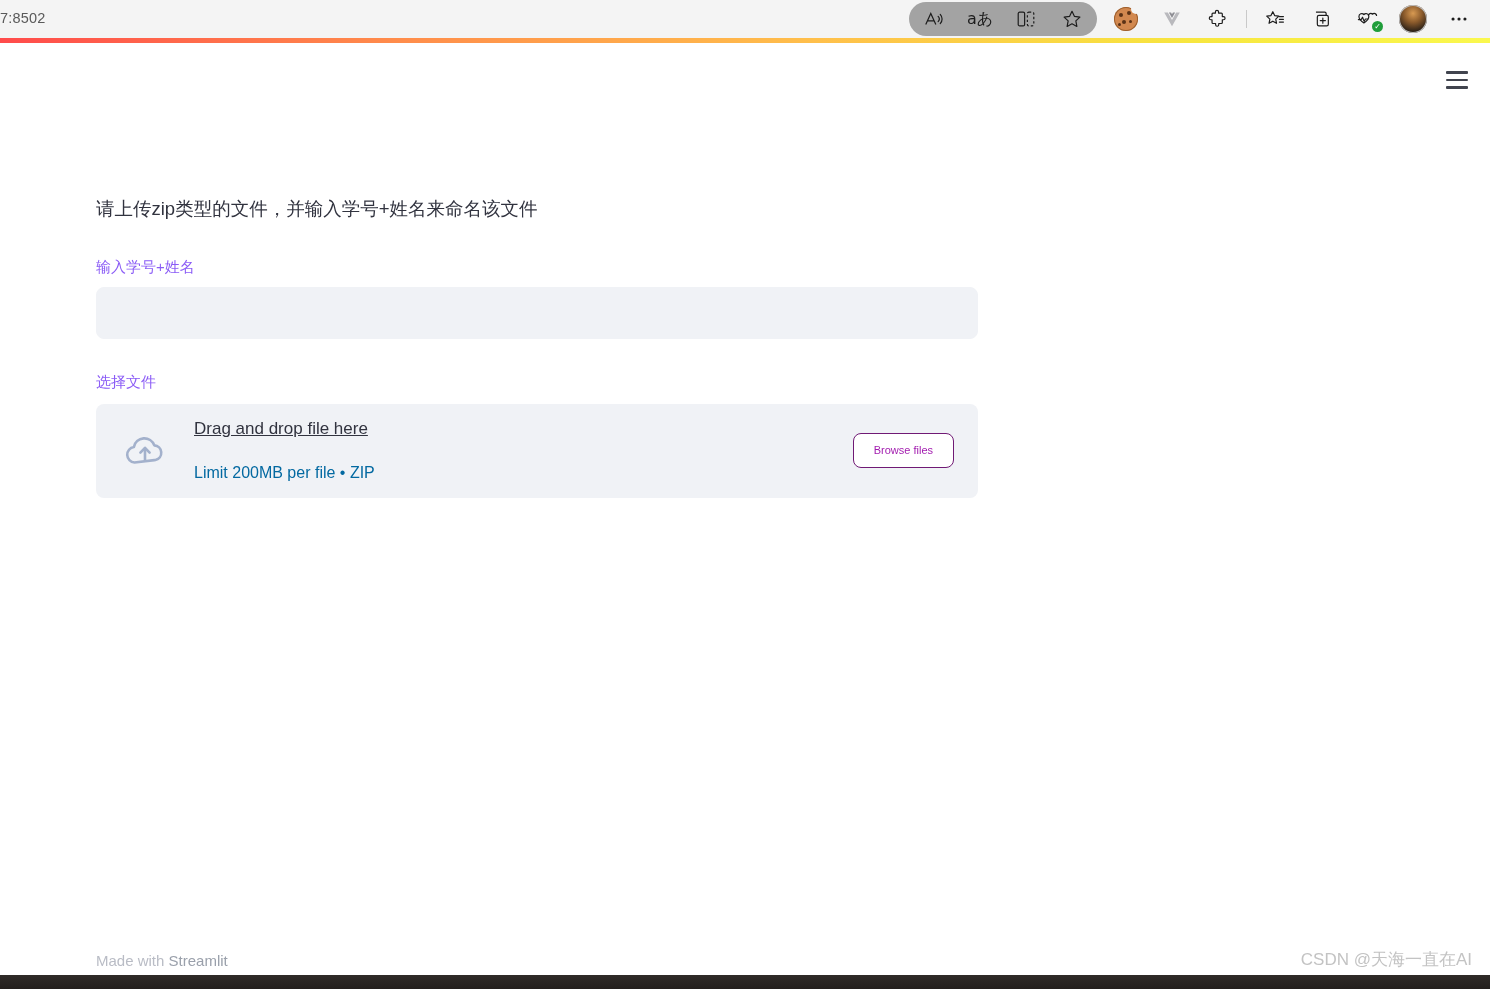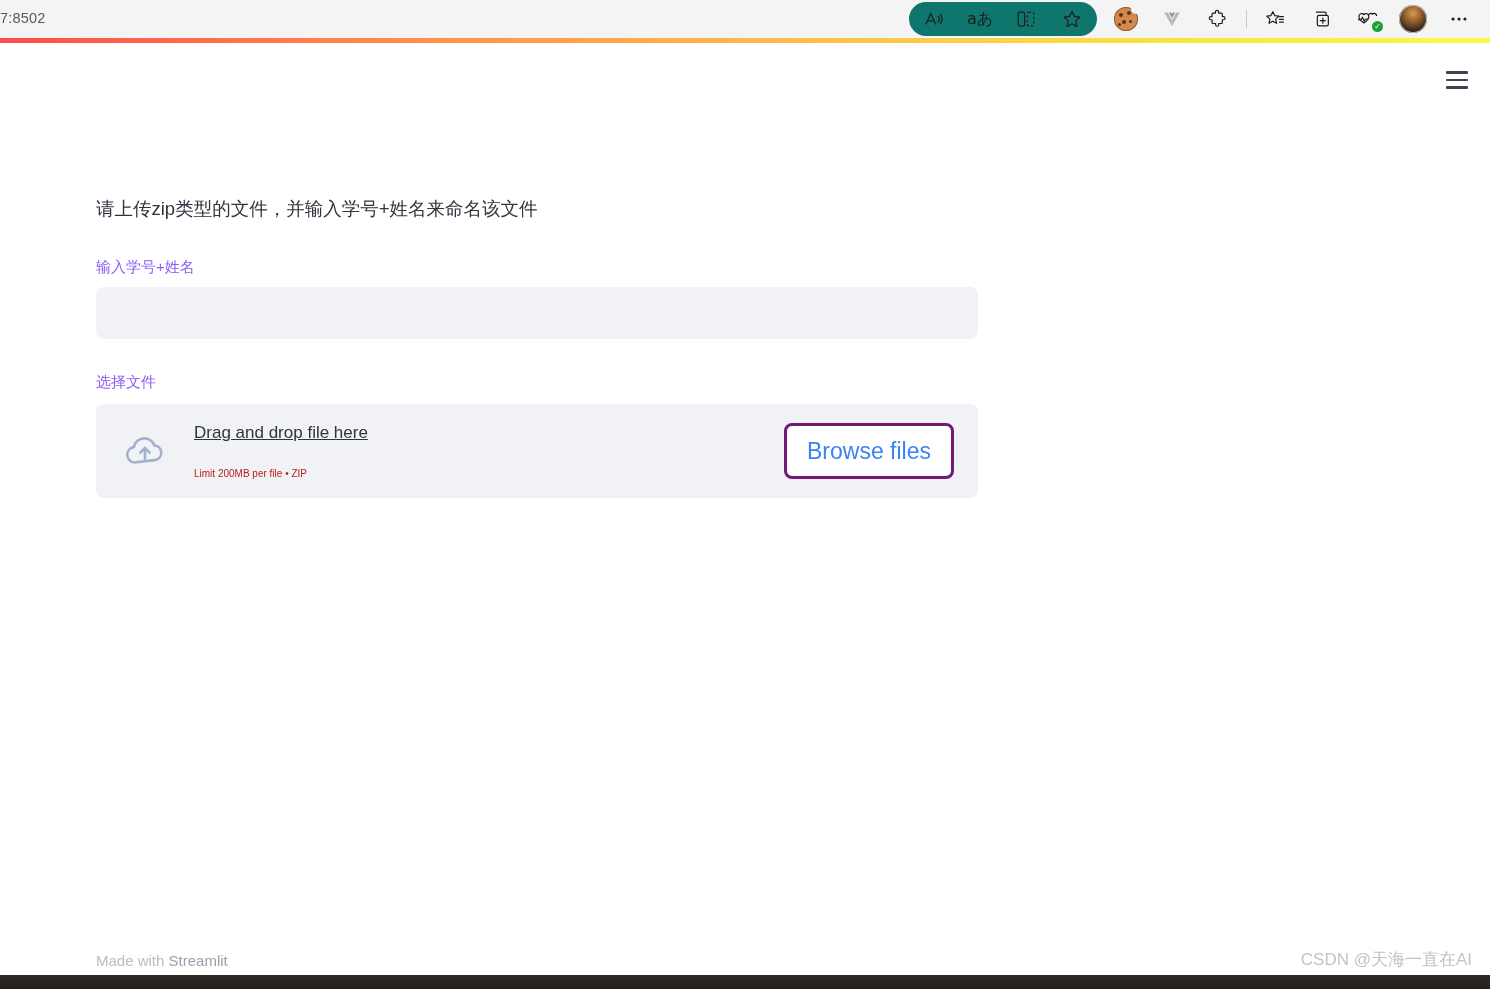--- a/index.html
+++ b/index.html
@@ -47,21 +47,21 @@
     width: 46px;
     height: 34px;
     display: flex;
     align-items: center;
     justify-content: center;
     border-radius: 6px;
   }
   .tb-pill {
     display: flex;
     align-items: center;
-    background: #0f766e;
+    background: #a3a3a3;
     border-radius: 18px;
     height: 34px;
     padding: 0 2px;
     margin-right: 6px;
   }
   .tb-sep {
     width: 1px;
     height: 18px;
     background: #c9c9c9;
     margin: 0 5px;
@@ -210,32 +210,32 @@
     flex: 1 1 auto;
     padding-left: 22px;
   }
   .upload-main {
     font-size: 17px;
     color: #31333f;
     line-height: 1.5;
     text-decoration: underline;
   }
   .upload-sub {
-    font-size: 10px;
-    color: #b91c1c;
+    font-size: 16px;
+    color: #0369a1;
     line-height: 1.5;
     margin-top: 20px;
   }
   .browse-btn {
     flex: none;
     background: #ffffff;
-    border: 3px solid #701a75;
+    border: 1px solid #701a75;
     border-radius: 8px;
-    color: #3b82f6;
-    font-size: 23px;
+    color: #a21caf;
+    font-size: 11px;
     padding: 9px 20px;
     font-family: "Liberation Sans", sans-serif;
     cursor: pointer;
     line-height: 1.4;
   }
 
   .footer {
     position: absolute;
     left: 96px;
     bottom: 20px;

